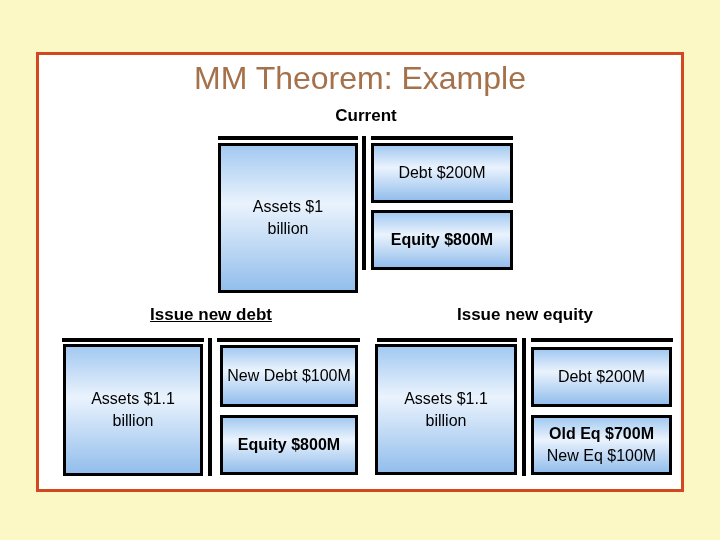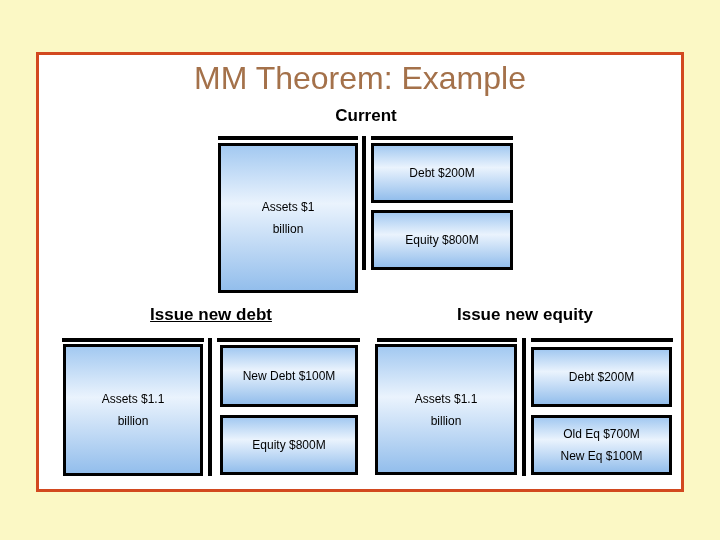--- a/index.html
+++ b/index.html
@@ -48,26 +48,26 @@
     position:absolute;
     border:3px solid var(--box-border);
     background:linear-gradient(180deg,
       var(--box-gradient-top) 0%,
       var(--box-gradient-mid) 40%,
       var(--box-gradient-bottom) 100%);
     display:flex;
     flex-direction:column;
     align-items:center;
     justify-content:center;
-    font-size:12px;
+    font-size:16px;
     line-height:22px;
     text-align:center;
   }
   .box .line{ white-space:pre; }
-  .bold{ font-weight:normal; }
+  .bold{ font-weight:bold; }
 </style>
 </head>
 <body>
 
 <div class="slide"></div>
 
 <div class="title">MM Theorem: Example</div>
 
 <div class="section-label" style="left:218px; top:106px; width:296px;">Current</div>
 

